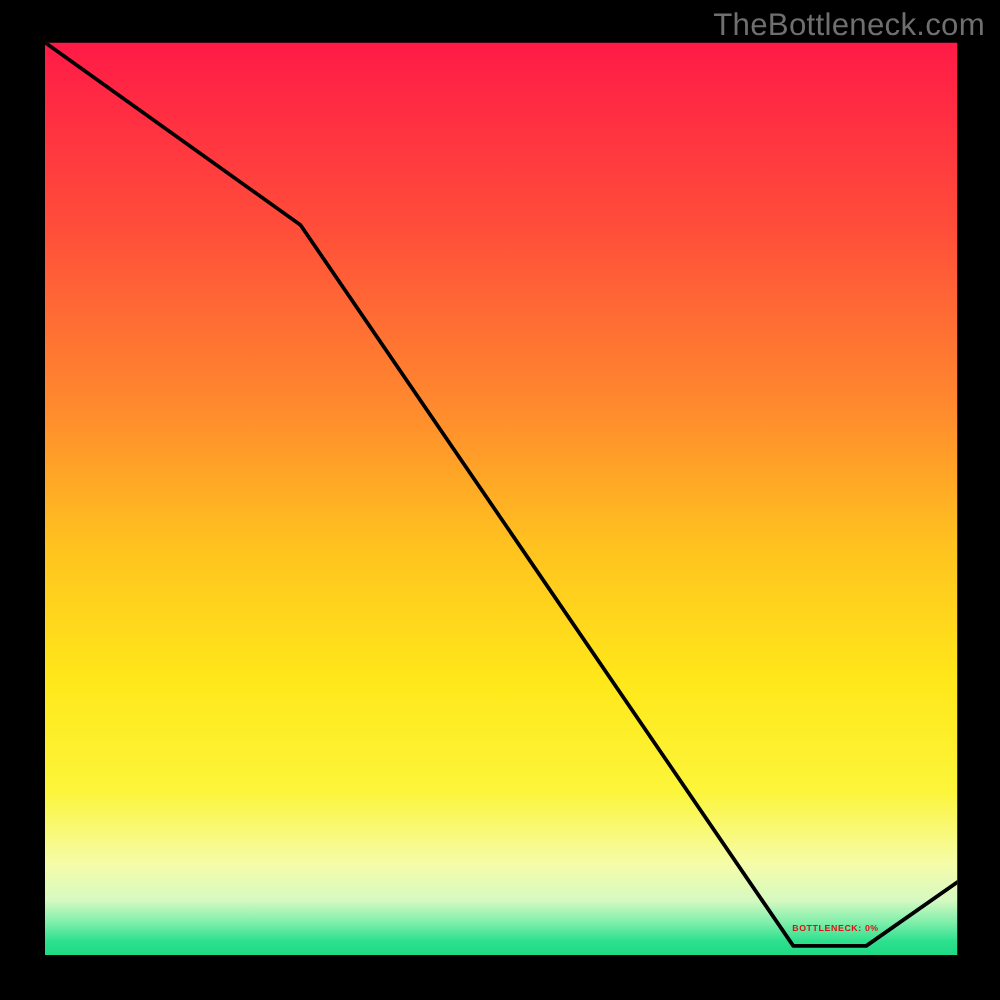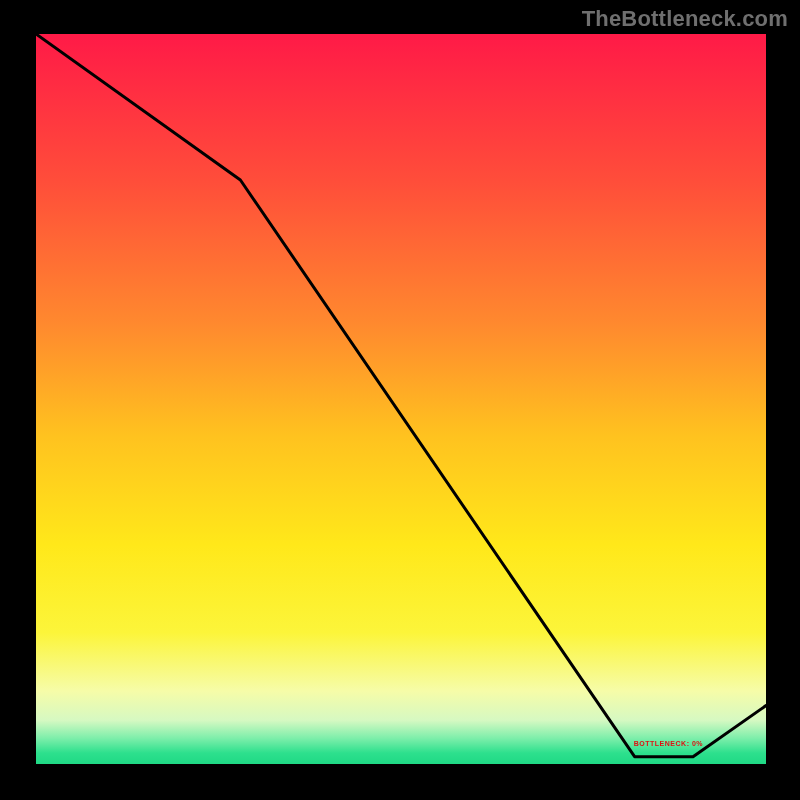--- a/index.html
+++ b/index.html
@@ -14,22 +14,22 @@
   .stage {
     position: relative;
     width: 800px;
     height: 800px;
   }
   .watermark {
     position: absolute;
     top: 6px;
     right: 12px;
     color: #6f6f6f;
-    font-size: 22px;
-    font-weight: bold;
+    font-size: 25px;
+    font-weight: normal;
     letter-spacing: 0.2px;
     user-select: none;
   }
   .plot-frame {
     position: absolute;
     left: 32px;
     top: 30px;
     width: 738px;
     height: 738px;
     box-sizing: border-box;

